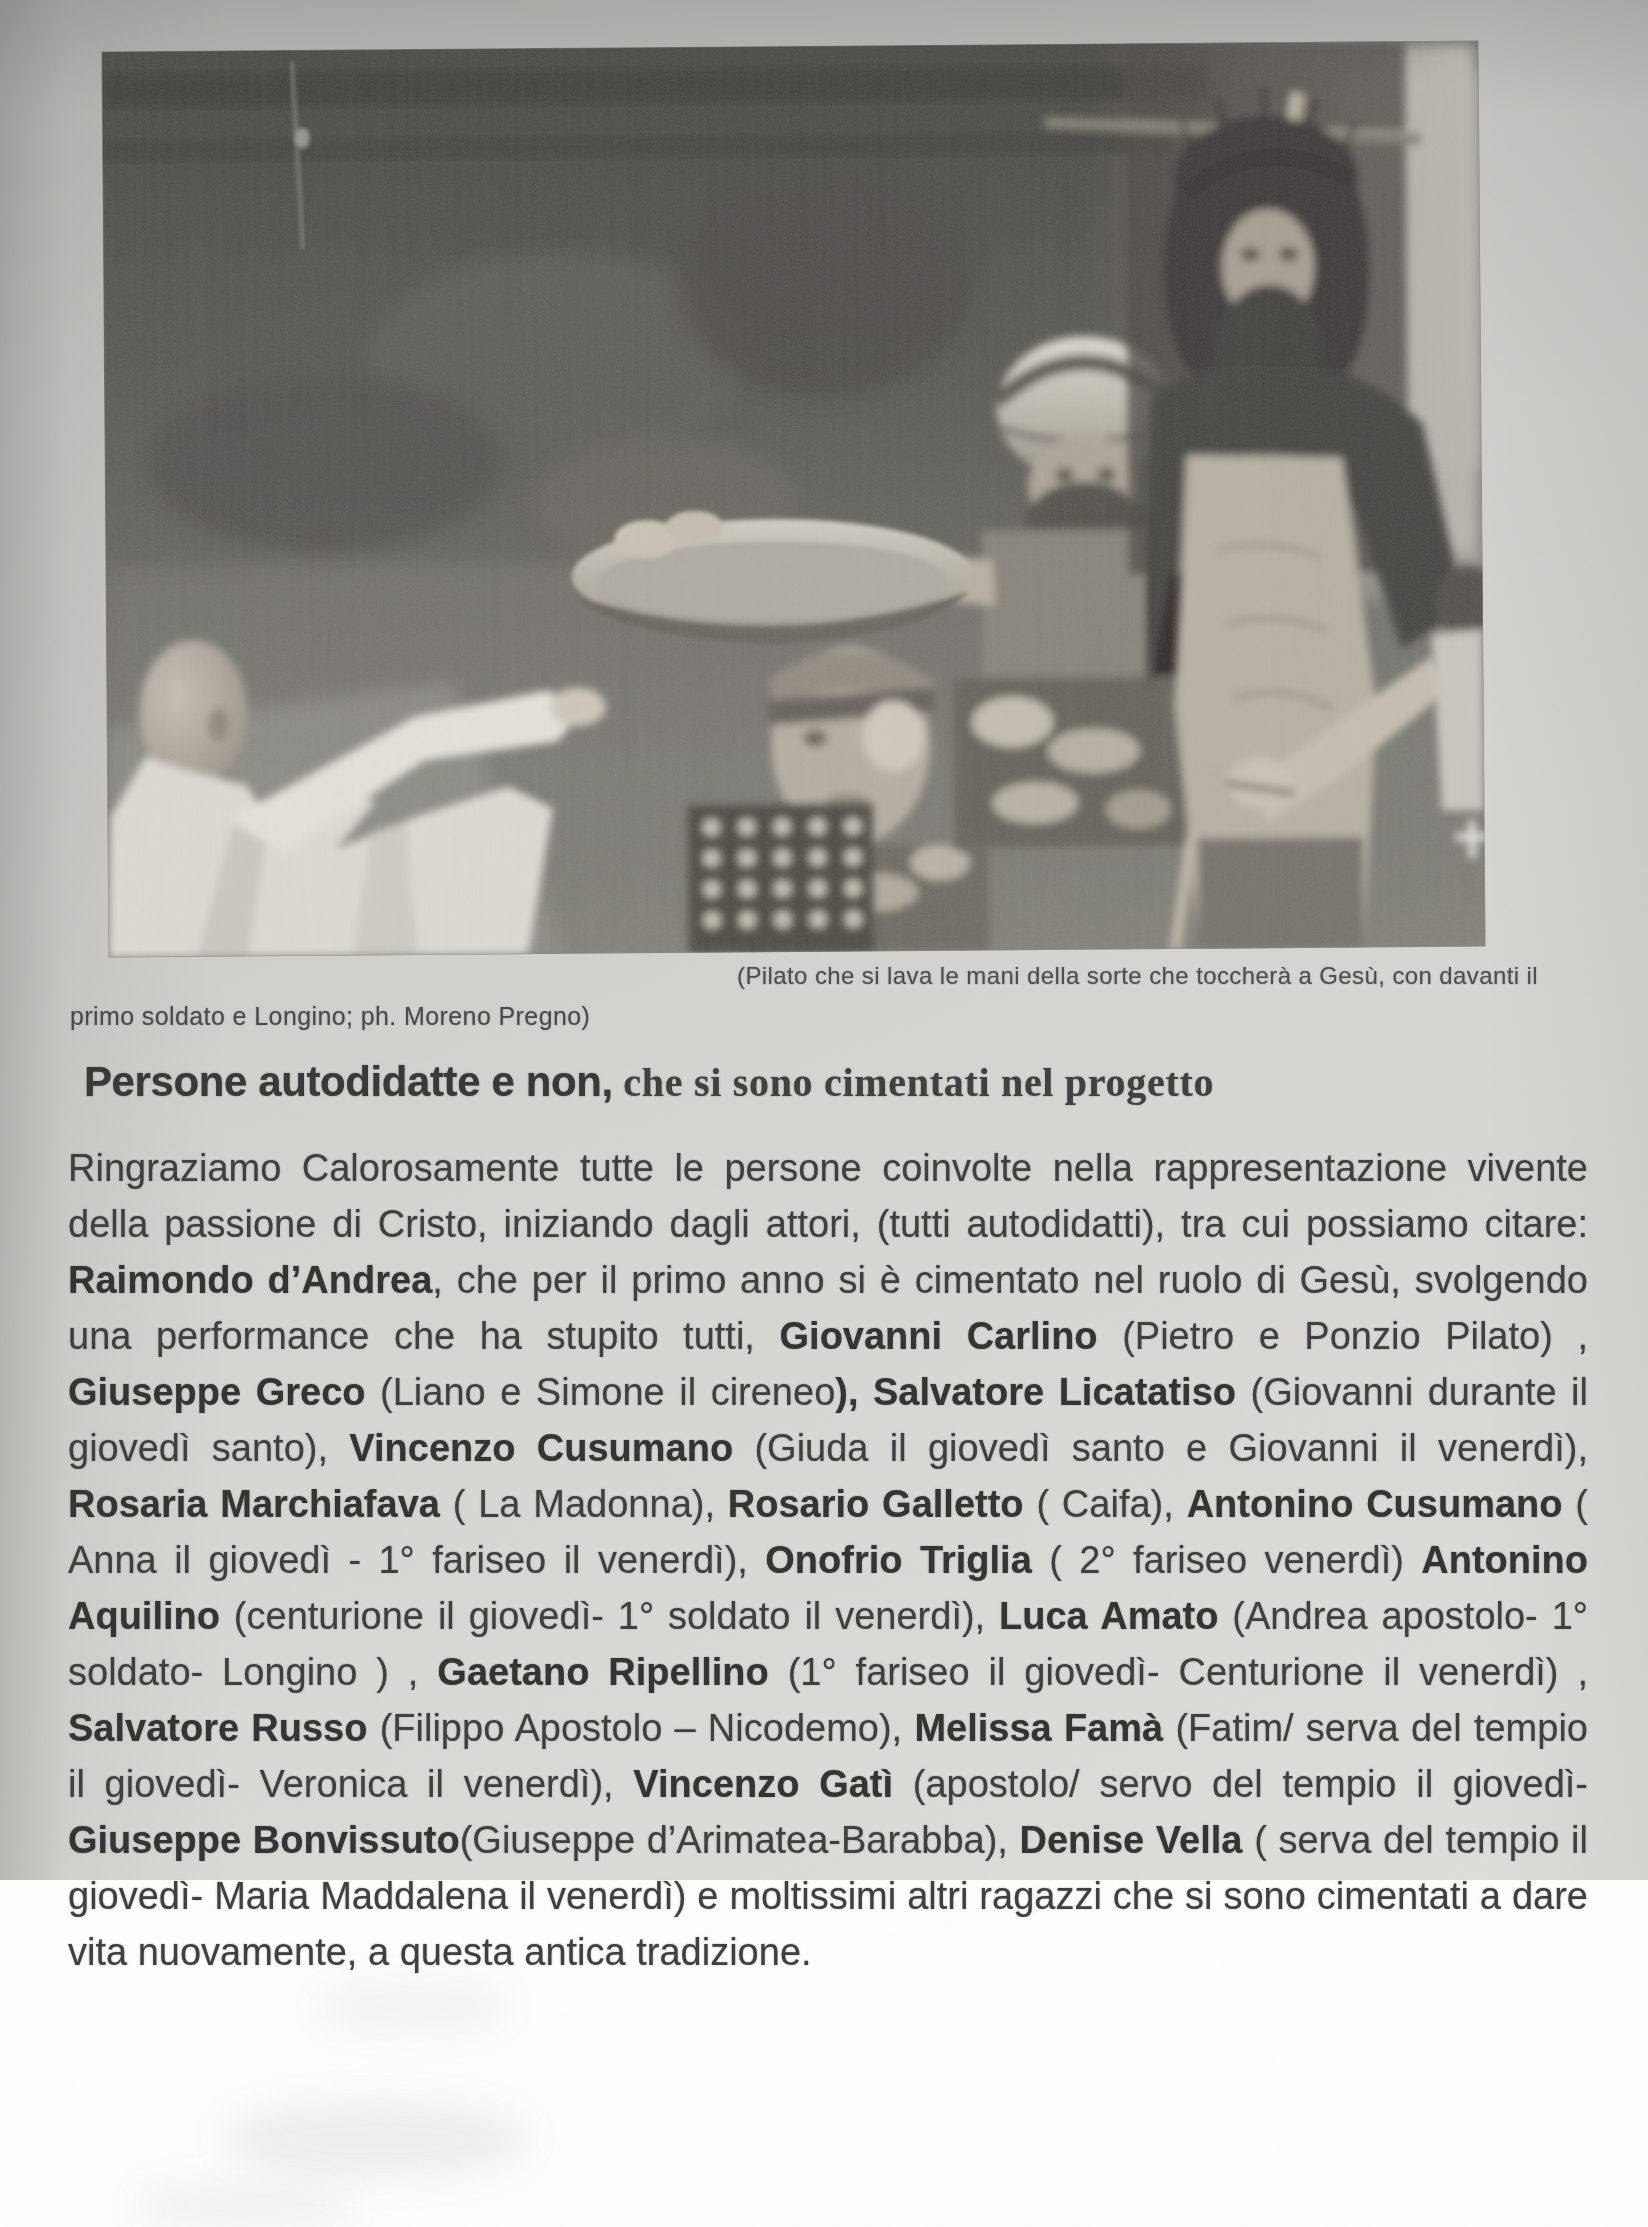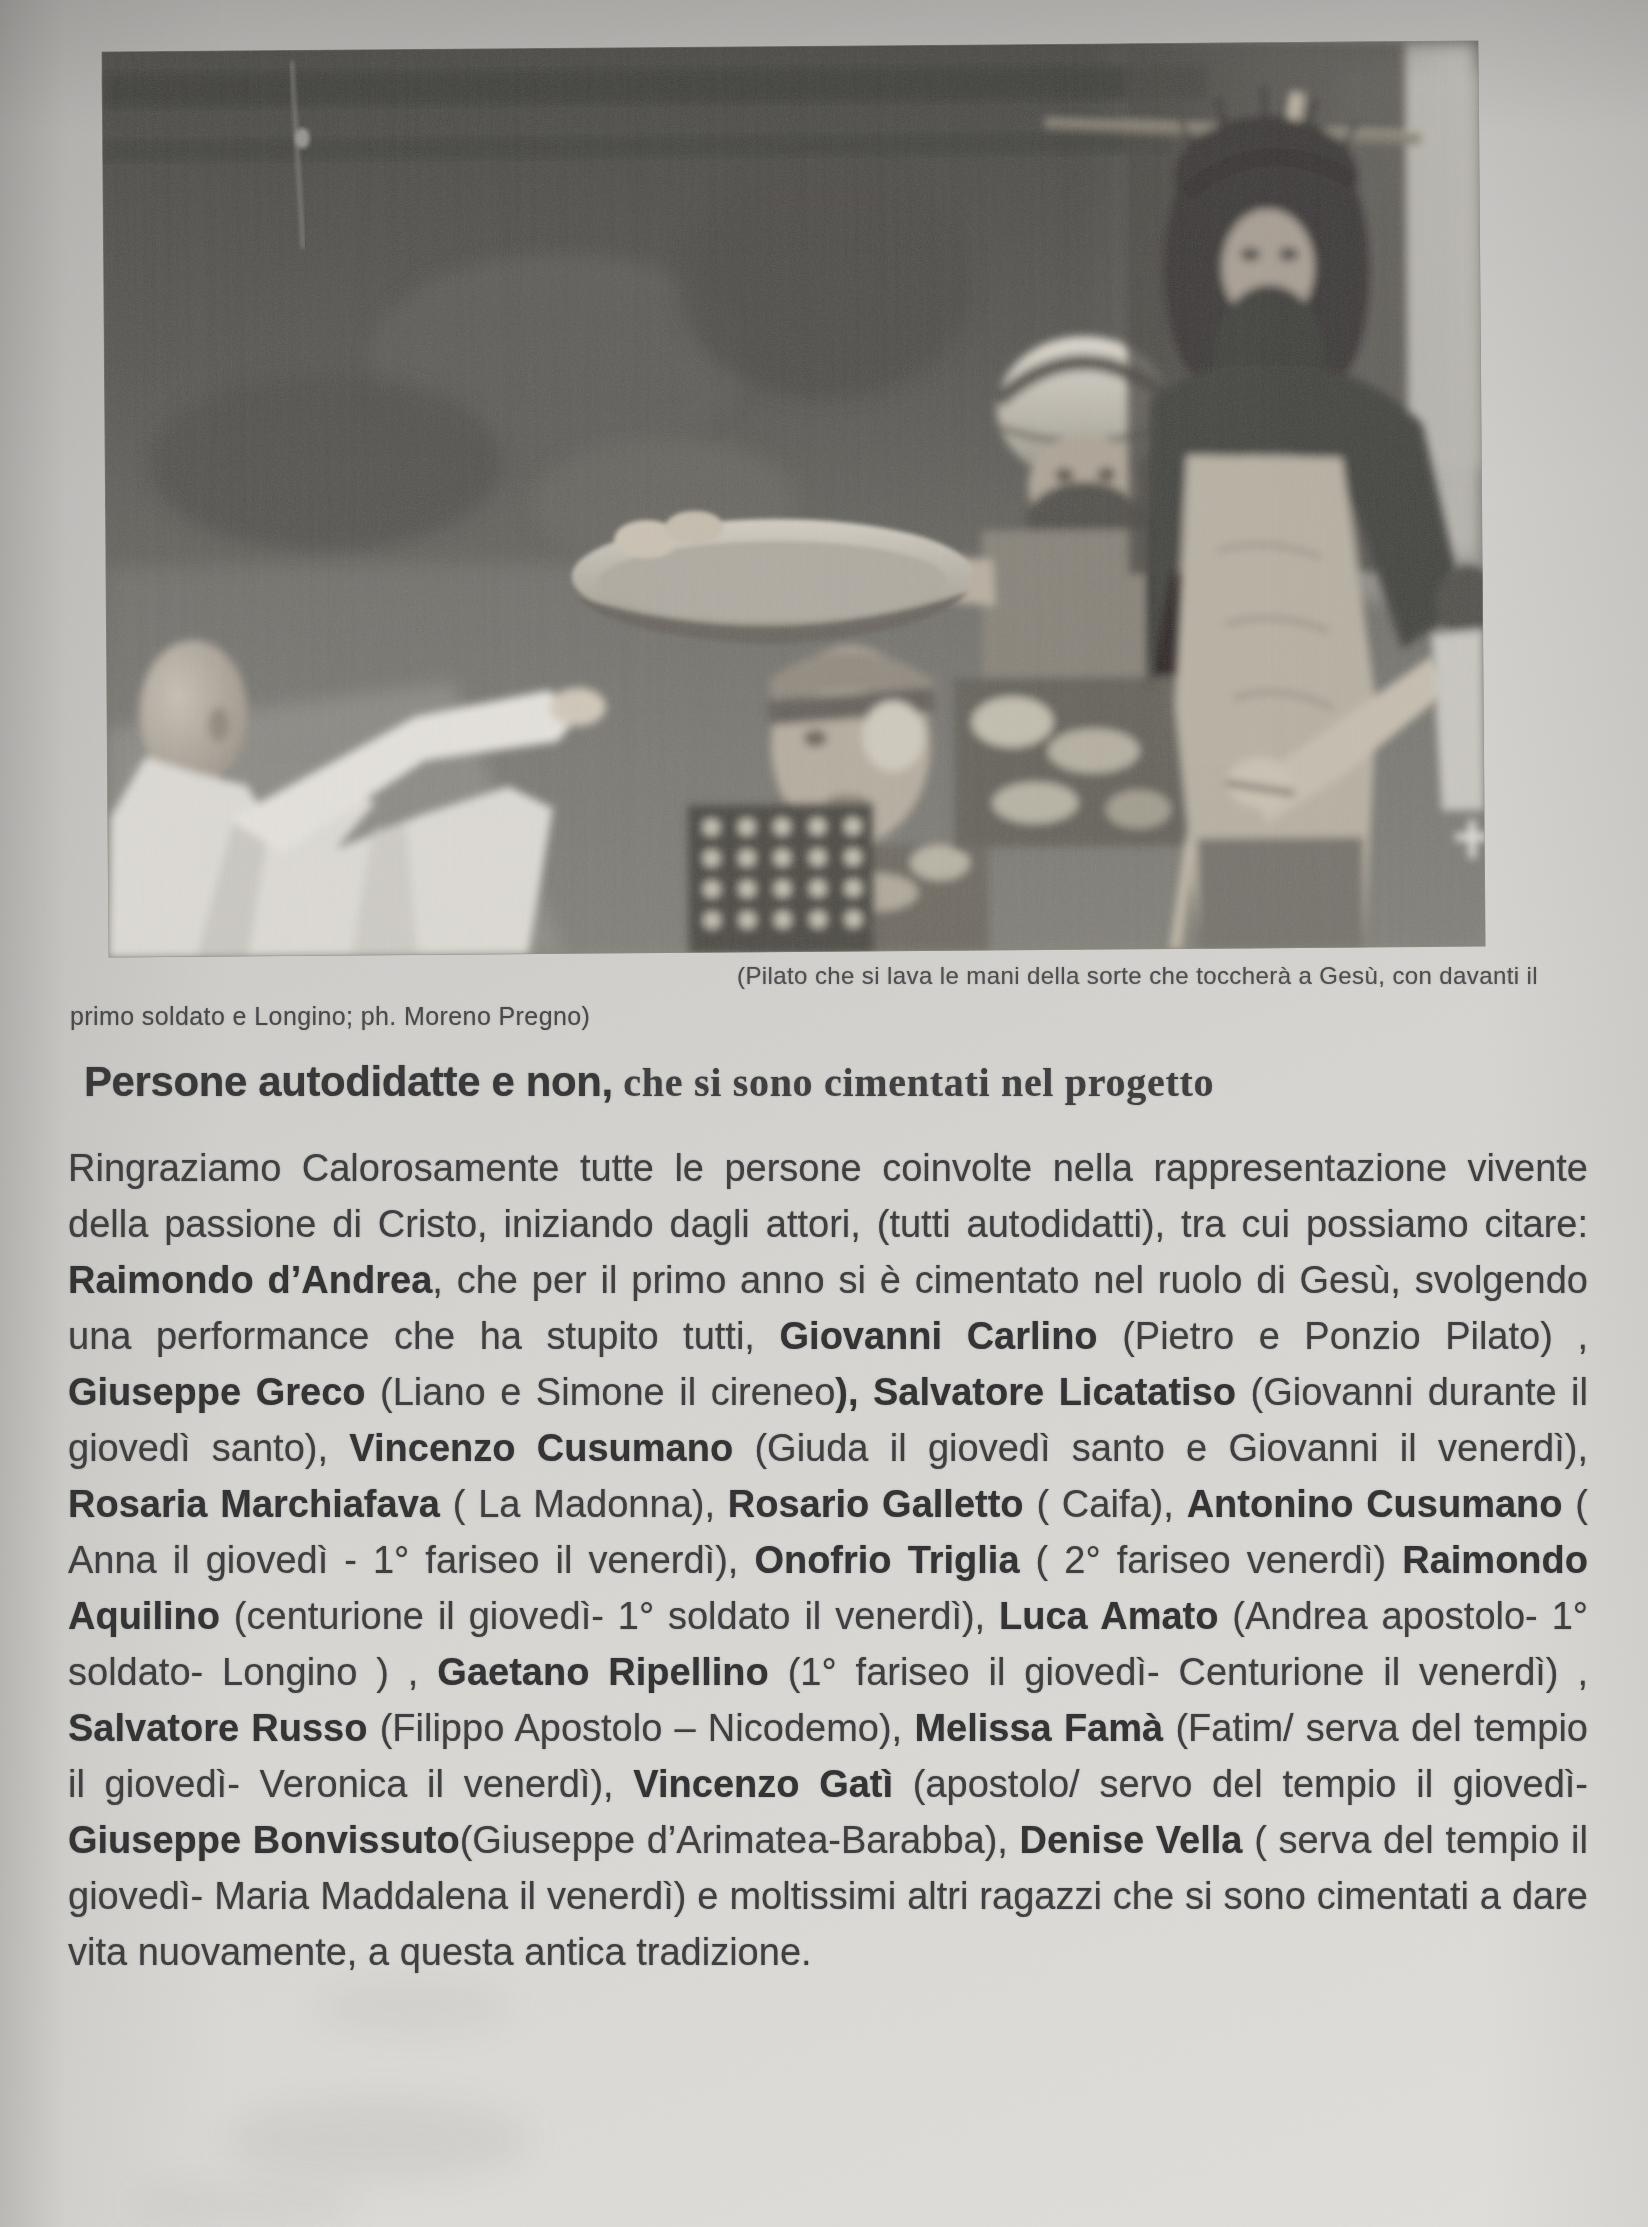--- a/index.html
+++ b/index.html
@@ -1,18 +1,18 @@
 <!DOCTYPE html>
 <html style="font-size:11.8px"><head>
 <meta charset="utf-8">
 <style>
   html,body{margin:0;padding:0;}
   body{width:1649px;height:2227px;overflow:hidden;
        font-family:"Liberation Sans",sans-serif;}
-  .page{position:relative;width:1649px;height:2227px;
+  .page{position:relative;width:1649px;height:1880px;
     background:
       linear-gradient(180deg, rgba(40,40,38,0.16) 0%, rgba(40,40,38,0.04) 6%, rgba(0,0,0,0) 22%),
       linear-gradient(90deg, rgba(30,30,28,0.18) 0%, rgba(30,30,28,0.05) 4%, rgba(0,0,0,0) 14%, rgba(0,0,0,0) 90%, rgba(40,40,38,0.06) 100%),
       linear-gradient(160deg, #bdbcb9 0%, #cccbc8 30%, #d6d5d1 55%, #dbdad6 78%, #e0dfdb 100%);
   }
   .photo{position:absolute;left:105px;top:46px;width:1377px;height:906px;
          transform:rotate(-0.45deg);transform-origin:50% 50%;display:block;}
   .caption1{position:absolute;left:737px;top:962px;width:884px;
             font-size:24px;color:#4a4a4c;letter-spacing:0.4px;
             text-shadow:0 0 1.5px rgba(80,80,82,.55);}
@@ -230,21 +230,21 @@
   <div class="heading"><span class="h-sans">Persone autodidatte e non,</span><span class="h-serif"> che si sono cimentati nel progetto</span></div>
 
   <div class="bodytext" id="bodytext">
       <div class="bline"><span class="seg-n">Ringraziamo Calorosamente tutte le persone coinvolte nella rappresentazione vivente</span></div>
       <div class="bline"><span class="seg-n">della passione di Cristo, iniziando dagli attori, (tutti autodidatti),  tra cui possiamo citare:</span></div>
       <div class="bline"><span class="seg-b">Raimondo d’Andrea</span><span class="seg-n">, che per il primo anno si è cimentato nel ruolo di Gesù, svolgendo</span></div>
       <div class="bline"><span class="seg-n">una performance che ha stupito tutti, </span><span class="seg-b">Giovanni Carlino</span><span class="seg-n"> (Pietro e Ponzio Pilato) ,</span></div>
       <div class="bline"><span class="seg-b">Giuseppe Greco</span><span class="seg-n"> (Liano e Simone il cireneo</span><span class="seg-b">), </span><span class="seg-b">Salvatore Licatatiso</span><span class="seg-n"> (Giovanni durante il</span></div>
       <div class="bline"><span class="seg-n">giovedì santo), </span><span class="seg-b">Vincenzo Cusumano</span><span class="seg-n"> (Giuda il giovedì santo e Giovanni il venerdì),</span></div>
       <div class="bline"><span class="seg-b">Rosaria Marchiafava</span><span class="seg-n"> ( La Madonna), </span><span class="seg-b">Rosario Galletto</span><span class="seg-n"> ( Caifa), </span><span class="seg-b">Antonino Cusumano</span><span class="seg-n"> (</span></div>
-      <div class="bline"><span class="seg-n">Anna il giovedì - 1° fariseo il venerdì), </span><span class="seg-b">Onofrio Triglia</span><span class="seg-n"> ( 2° fariseo venerdì) </span><span class="seg-b">Raimondo</span></div>
+      <div class="bline"><span class="seg-n">Anna il giovedì - 1° fariseo il venerdì), </span><span class="seg-b">Onofrio Triglia</span><span class="seg-n"> ( 2° fariseo venerdì) </span><span class="seg-b">Antonino</span></div>
       <div class="bline"><span class="seg-b">Aquilino</span><span class="seg-n"> (centurione il giovedì- 1° soldato il venerdì), </span><span class="seg-b">Luca Amato</span><span class="seg-n"> (Andrea apostolo- 1°</span></div>
       <div class="bline"><span class="seg-n">soldato- Longino ) , </span><span class="seg-b">Gaetano Ripellino</span><span class="seg-n"> (1° fariseo il giovedì- Centurione il venerdì) ,</span></div>
       <div class="bline"><span class="seg-b">Salvatore Russo</span><span class="seg-n"> (Filippo Apostolo – Nicodemo), </span><span class="seg-b">Melissa Famà</span><span class="seg-n"> (Fatim/ serva del tempio</span></div>
       <div class="bline"><span class="seg-n">il giovedì- Veronica il venerdì), </span><span class="seg-b">Vincenzo Gatì</span><span class="seg-n"> (apostolo/ servo del tempio il giovedì-</span></div>
       <div class="bline"><span class="seg-b">Giuseppe Bonvissuto</span><span class="seg-n">(Giuseppe d’Arimatea-Barabba), </span><span class="seg-b">Denise Vella</span><span class="seg-n"> ( serva del tempio il</span></div>
       <div class="bline"><span class="seg-n">giovedì- Maria Maddalena il venerdì) e moltissimi altri ragazzi che si sono cimentati a dare</span></div>
       <div class="bline nojust"><span class="seg-n">vita nuovamente, a questa antica tradizione.</span></div>
     </div>
 
   <div class="smudge sm1"></div>

